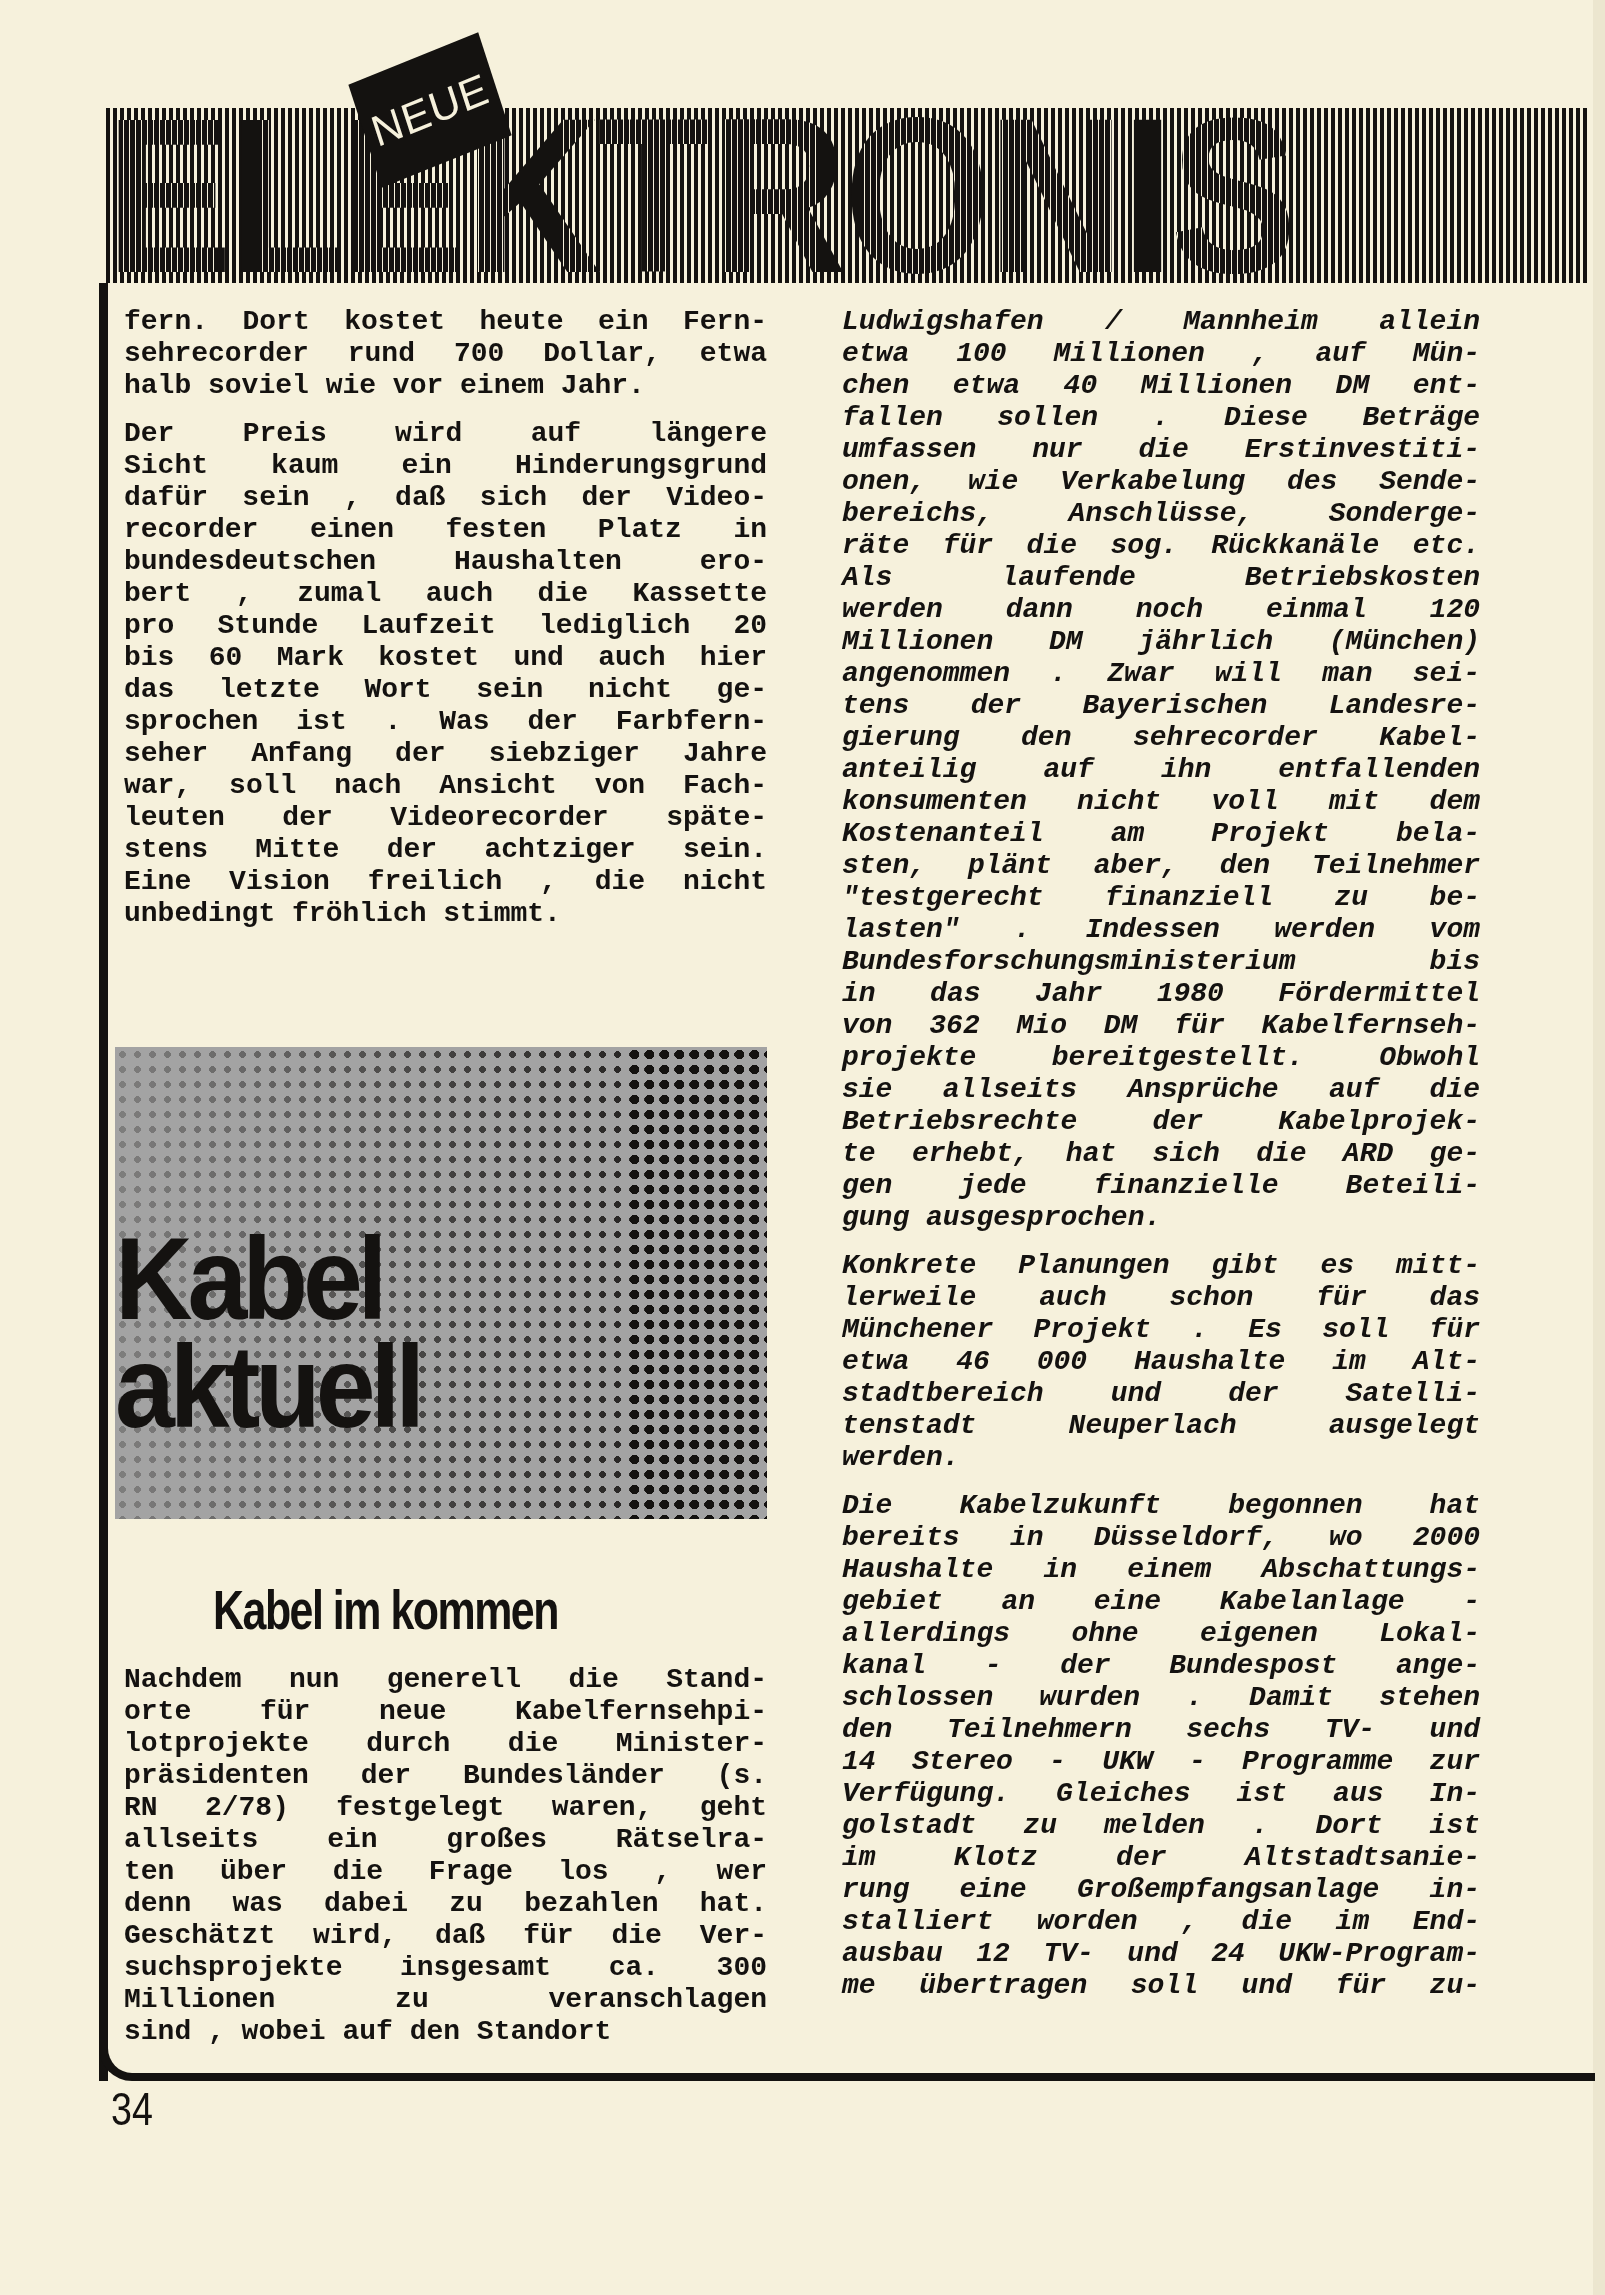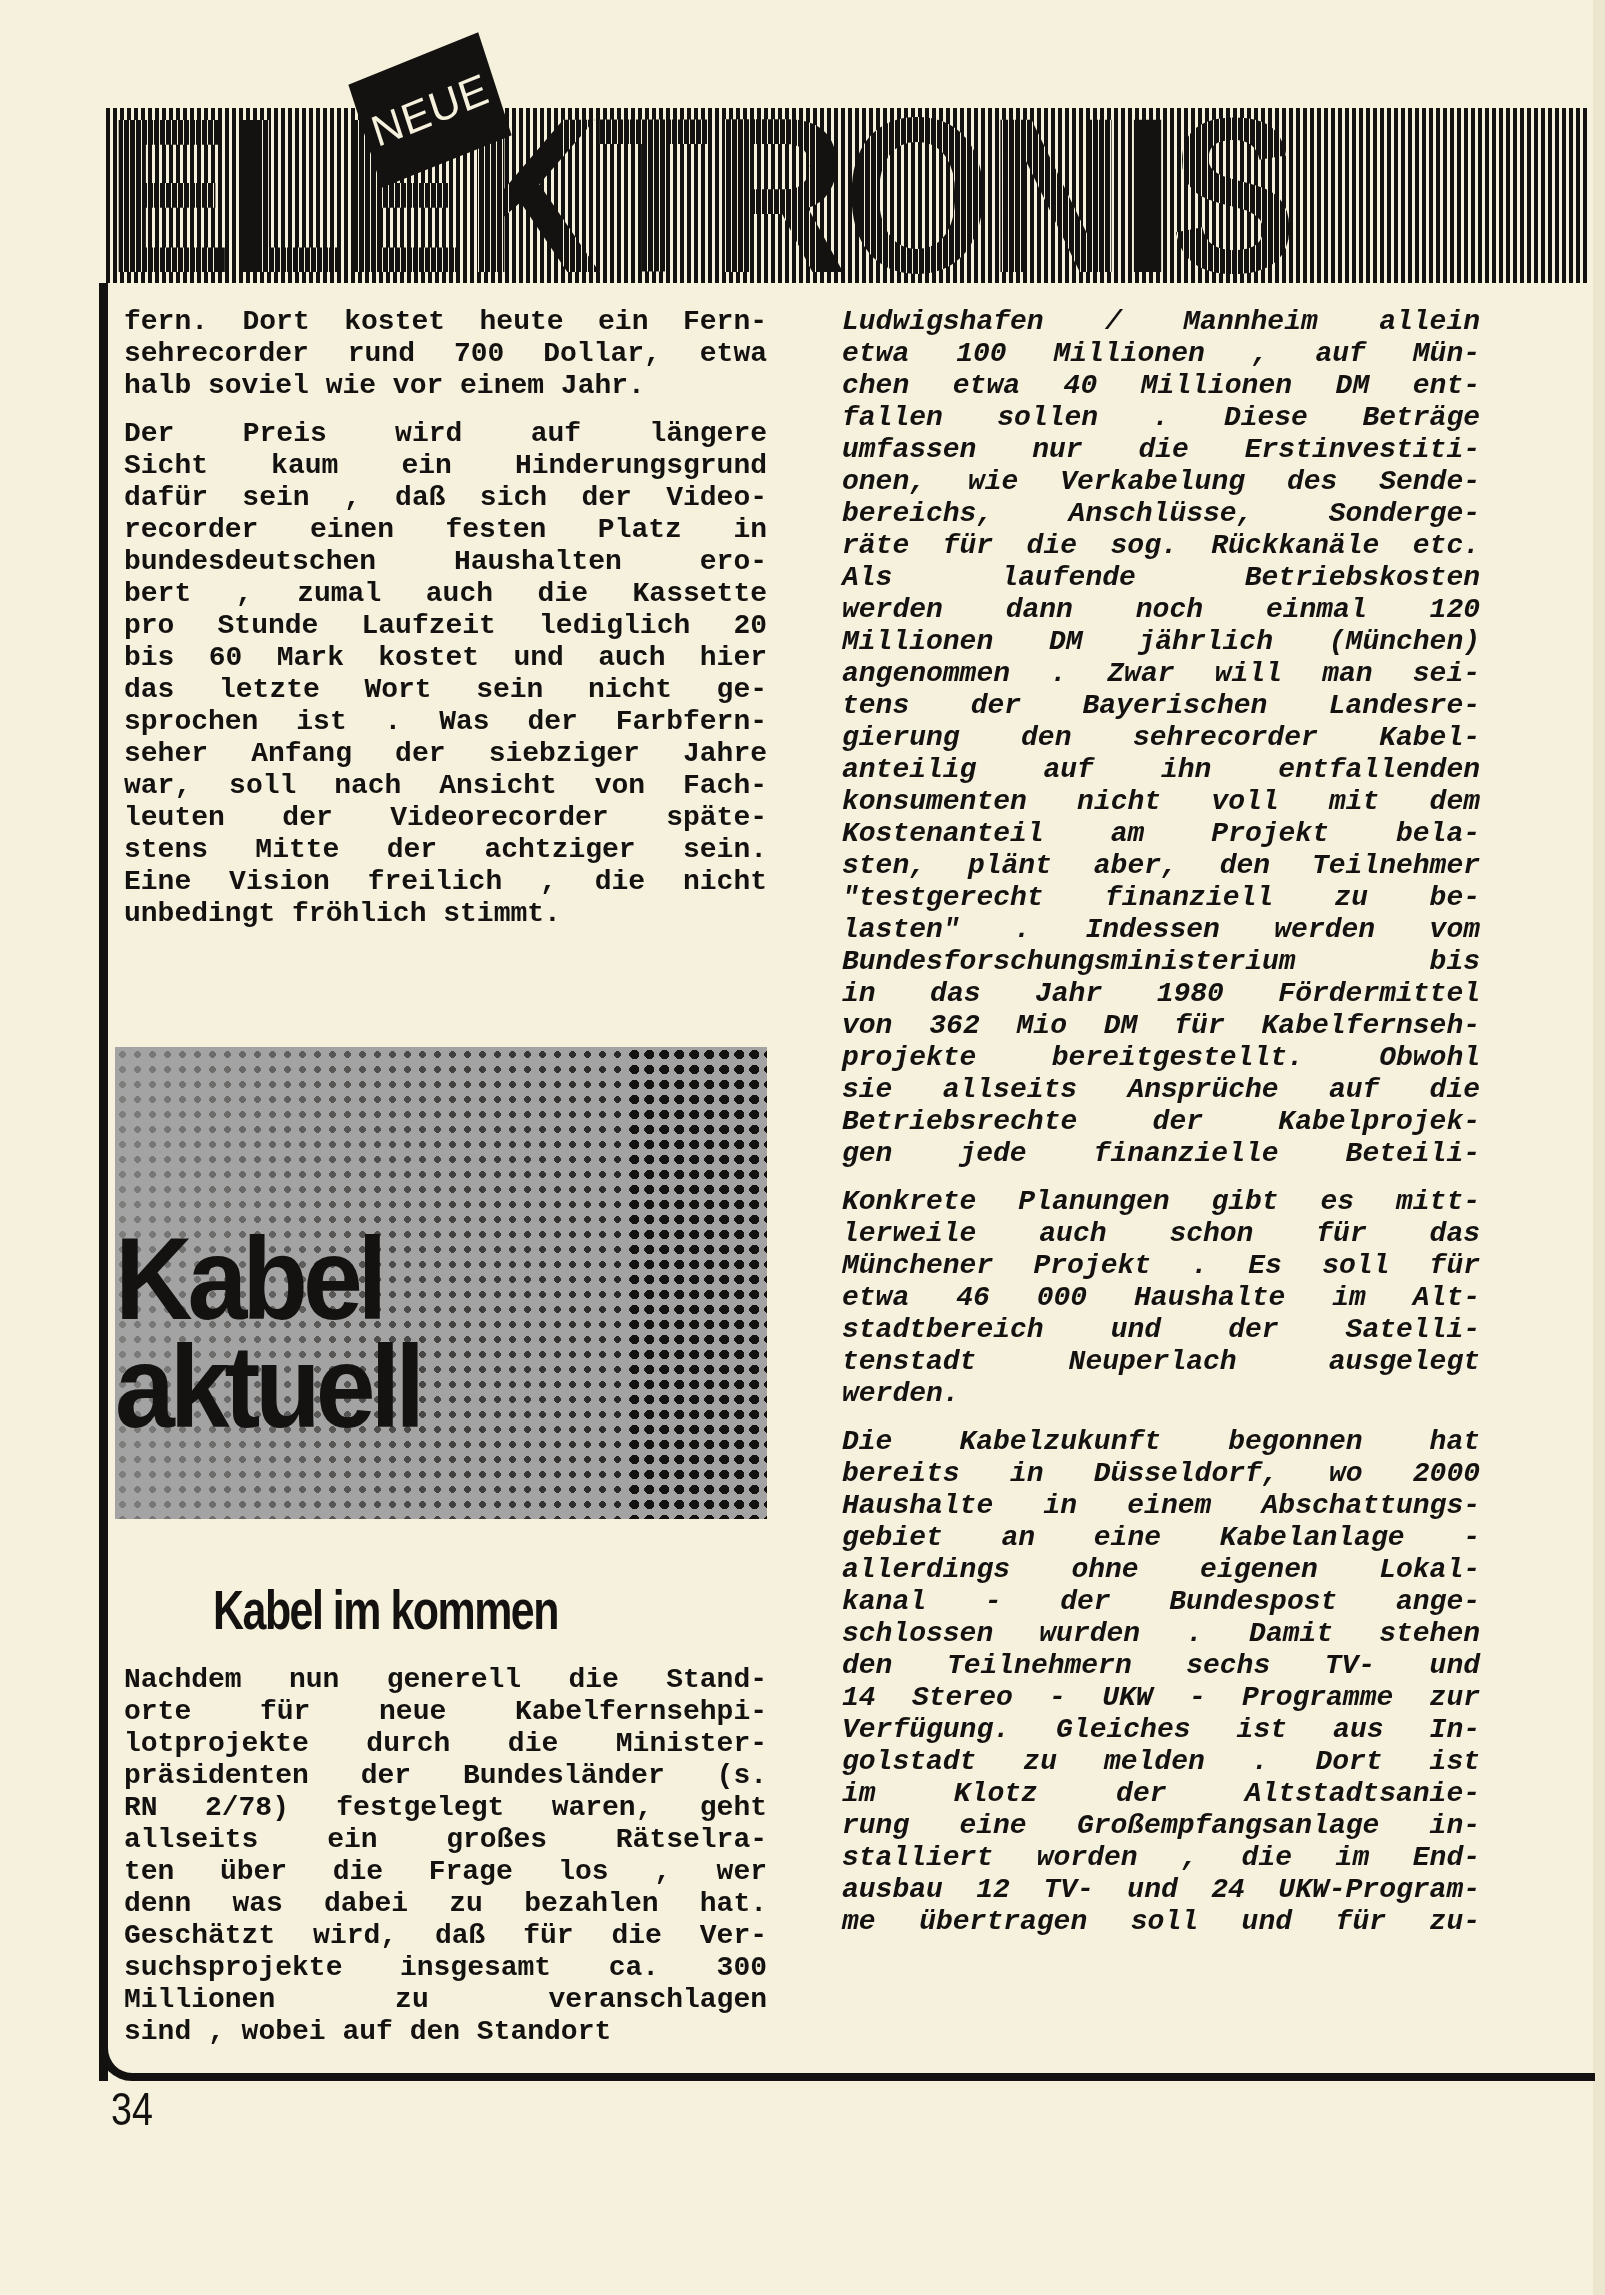--- a/index.html
+++ b/index.html
@@ -195,21 +195,23 @@
       <span class="line">Kostenanteil am Projekt bela-</span>
       <span class="line">sten, plänt aber, den Teilnehmer</span>
       <span class="line">"testgerecht finanziell zu be-</span>
       <span class="line">lasten" . Indessen werden vom</span>
       <span class="line">Bundesforschungsministerium bis</span>
       <span class="line">in das Jahr 1980 Fördermittel</span>
       <span class="line">von 362 Mio DM für Kabelfernseh-</span>
       <span class="line">projekte bereitgestellt. Obwohl</span>
       <span class="line">sie allseits Ansprüche auf die</span>
       <span class="line">Betriebsrechte der Kabelprojek-</span>
+      <span class="line">te erhebt, hat sich die ARD ge-</span>
       <span class="line">gen jede finanzielle Beteili-</span>
+      <span class="line last">gung ausgesprochen.</span>
       <span class="gap"></span>
       <span class="line">Konkrete Planungen gibt es mitt-</span>
       <span class="line">lerweile auch schon für das</span>
       <span class="line">Münchener Projekt . Es soll für</span>
       <span class="line">etwa 46 000 Haushalte im Alt-</span>
       <span class="line">stadtbereich und der Satelli-</span>
       <span class="line">tenstadt Neuperlach ausgelegt</span>
       <span class="line last">werden.</span>
       <span class="gap"></span>
       <span class="line">Die Kabelzukunft begonnen hat</span>

